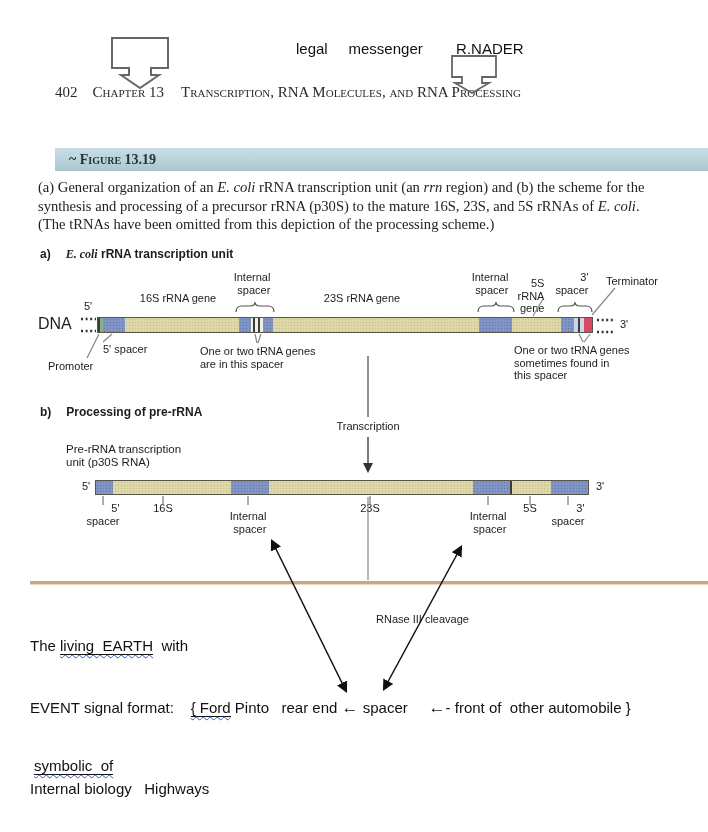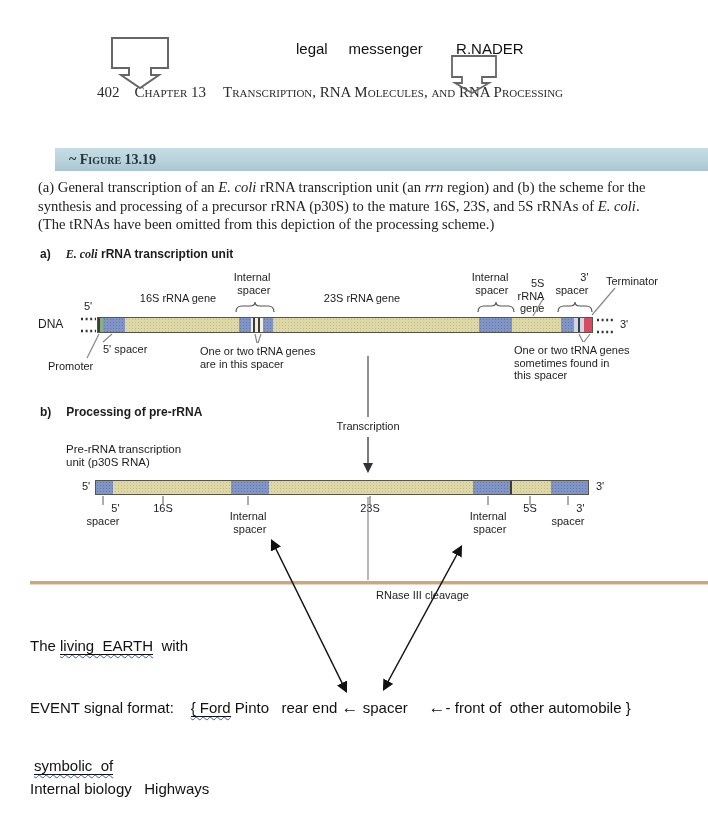--- a/index.html
+++ b/index.html
@@ -6,21 +6,21 @@
   .canvas{position:relative;width:708px;height:832px;background:#ffffff;overflow:hidden;
           font-family:"Liberation Sans",sans-serif;color:#1a1a1a;}
   .abs{position:absolute;}
   
   .ann{font:15px/19px "Liberation Sans",sans-serif;color:#111;white-space:pre;}
   .u-solid{border-bottom:1px solid #111;}
   .u-wavy{text-decoration:underline wavy var(--wavy);text-decoration-thickness:1px;text-underline-offset:3px;}
   .arrow-glyph{font-size:17px;font-weight:bold;}
   
   .serif{font-family:"Liberation Serif",serif;color:#222;}
-  .pagehead{font:15px "Liberation Serif",serif;font-variant:small-caps;color:#2a2a2a;display:flex;align-items:baseline;margin-left:42px;}
+  .pagehead{font:15px "Liberation Serif",serif;font-variant:small-caps;color:#2a2a2a;display:flex;align-items:baseline;}
   .caption{font:14.6px/18.6px "Liberation Serif",serif;color:#222;}
   .it{font-style:italic;}
   .panel-bar{background:linear-gradient(180deg,#c7dde5 0%,var(--panel_bg) 55%,#a9c6d0 100%);
              display:flex;align-items:center;padding-left:14px;}
   .panel-label{font:bold 14px "Liberation Serif",serif;font-variant:small-caps;color:#22333a;}
   
   .flabel{font:11px/12.5px "Liberation Sans",sans-serif;color:#1c1c1c;white-space:pre-line;}
   .fcenter{transform:translateX(-50%);text-align:right;}
   .fbold{font-weight:bold;font-size:12px;}
   
@@ -49,29 +49,29 @@
     <span style="font-variant:normal;">402</span>
     <span style="margin-left:15px;">Chapter 13</span>
     <span style="margin-left:17px;">Transcription, RNA Molecules, and RNA Processing</span>
   </div>
 
   <div class="abs panel-bar" style="left:55px;top:148px;width:640px;height:23px;">
     <span class="panel-label">~ Figure 13.19</span>
   </div>
 
   <div class="abs caption" style="left:38px;top:178px;width:660px;">
-    <div><span>(a) General transcription of an </span><span class="it">E. coli</span><span> rRNA transcription unit (an </span><span class="it">rrn</span><span> region) and (b) the scheme for the</span></div>
+    <div><span>(a) General organization of an </span><span class="it">E. coli</span><span> rRNA transcription unit (an </span><span class="it">rrn</span><span> region) and (b) the scheme for the</span></div>
     <div><span>synthesis and processing of a precursor rRNA (p30S) to the mature 16S, 23S, and 5S rRNAs of </span><span class="it">E. coli</span><span>.</span></div>
     <div><span>(The tRNAs have been omitted from this depiction of the processing scheme.)</span></div>
   </div>
 
   <div class="abs flabel fbold" style="left:40px;top:248px;white-space:pre;"><span>a)</span><span style="margin-left:15px;"></span><span class="it serif" style="font-weight:bold;">E. coli</span><span> rRNA transcription unit</span></div>
 
   <div class="abs flabel" style="left:84px;top:300px;">5'</div>
-  <div class="abs flabel" style="left:38px;top:318px;font-size:12px;">DNA</div>
+  <div class="abs flabel" style="left:38px;top:318px;font-size:16px;">DNA</div>
   <div class="abs flabel fcenter" style="left:178px;top:292px;">16S rRNA gene</div>
   <div class="abs flabel fcenter" style="left:252px;top:271px;">Internal
 spacer</div>
   <div class="abs flabel fcenter" style="left:362px;top:292px;">23S rRNA gene</div>
   <div class="abs flabel fcenter" style="left:490px;top:271px;">Internal
 spacer</div>
   <div class="abs flabel fcenter" style="left:531px;top:277px;">5S
 rRNA
 gene</div>
   <div class="abs flabel fcenter" style="left:572px;top:271px;">3'
@@ -123,21 +123,21 @@
   <div class="abs flabel fcenter" style="left:163px;top:502px;">16S</div>
   <div class="abs flabel fcenter" style="left:248px;top:510px;">Internal
 spacer</div>
   <div class="abs flabel fcenter" style="left:370px;top:502px;">23S</div>
   <div class="abs flabel fcenter" style="left:488px;top:510px;">Internal
 spacer</div>
   <div class="abs flabel fcenter" style="left:530px;top:502px;">5S</div>
   <div class="abs flabel fcenter" style="left:568px;top:502px;">3'
 spacer</div>
 
-  <div class="abs flabel" style="left:376px;top:562px;margin-top:27px;">RNase III cleavage</div>
+  <div class="abs flabel" style="left:376px;top:586px;margin-top:27px;">RNase III cleavage</div>
 
   <div class="page-line" style="left:30px;top:581px;width:678px;"></div>
 
   <div class="abs ann" style="left:30px;top:636px;"><span>The </span><span class="u-solid u-wavy">living  EARTH</span><span>  with</span></div>
   <div class="abs ann" style="left:30px;top:698px;"><span>EVENT signal format:    </span><span class="u-solid u-wavy">{ Ford</span><span> Pinto   rear end </span><span class="arrow-glyph">←</span><span> spacer     </span><span class="arrow-glyph">←</span><span>- front of  other automobile }</span></div>
   <div class="abs ann" style="left:34px;top:756px;"><span class="u-solid u-wavy">symbolic  of</span></div>
   <div class="abs ann" style="left:30px;top:779px;"><span>Internal biology   Highways</span></div>
 
   <svg width="708" height="832" viewBox="0 0 708 832">
     <defs>

